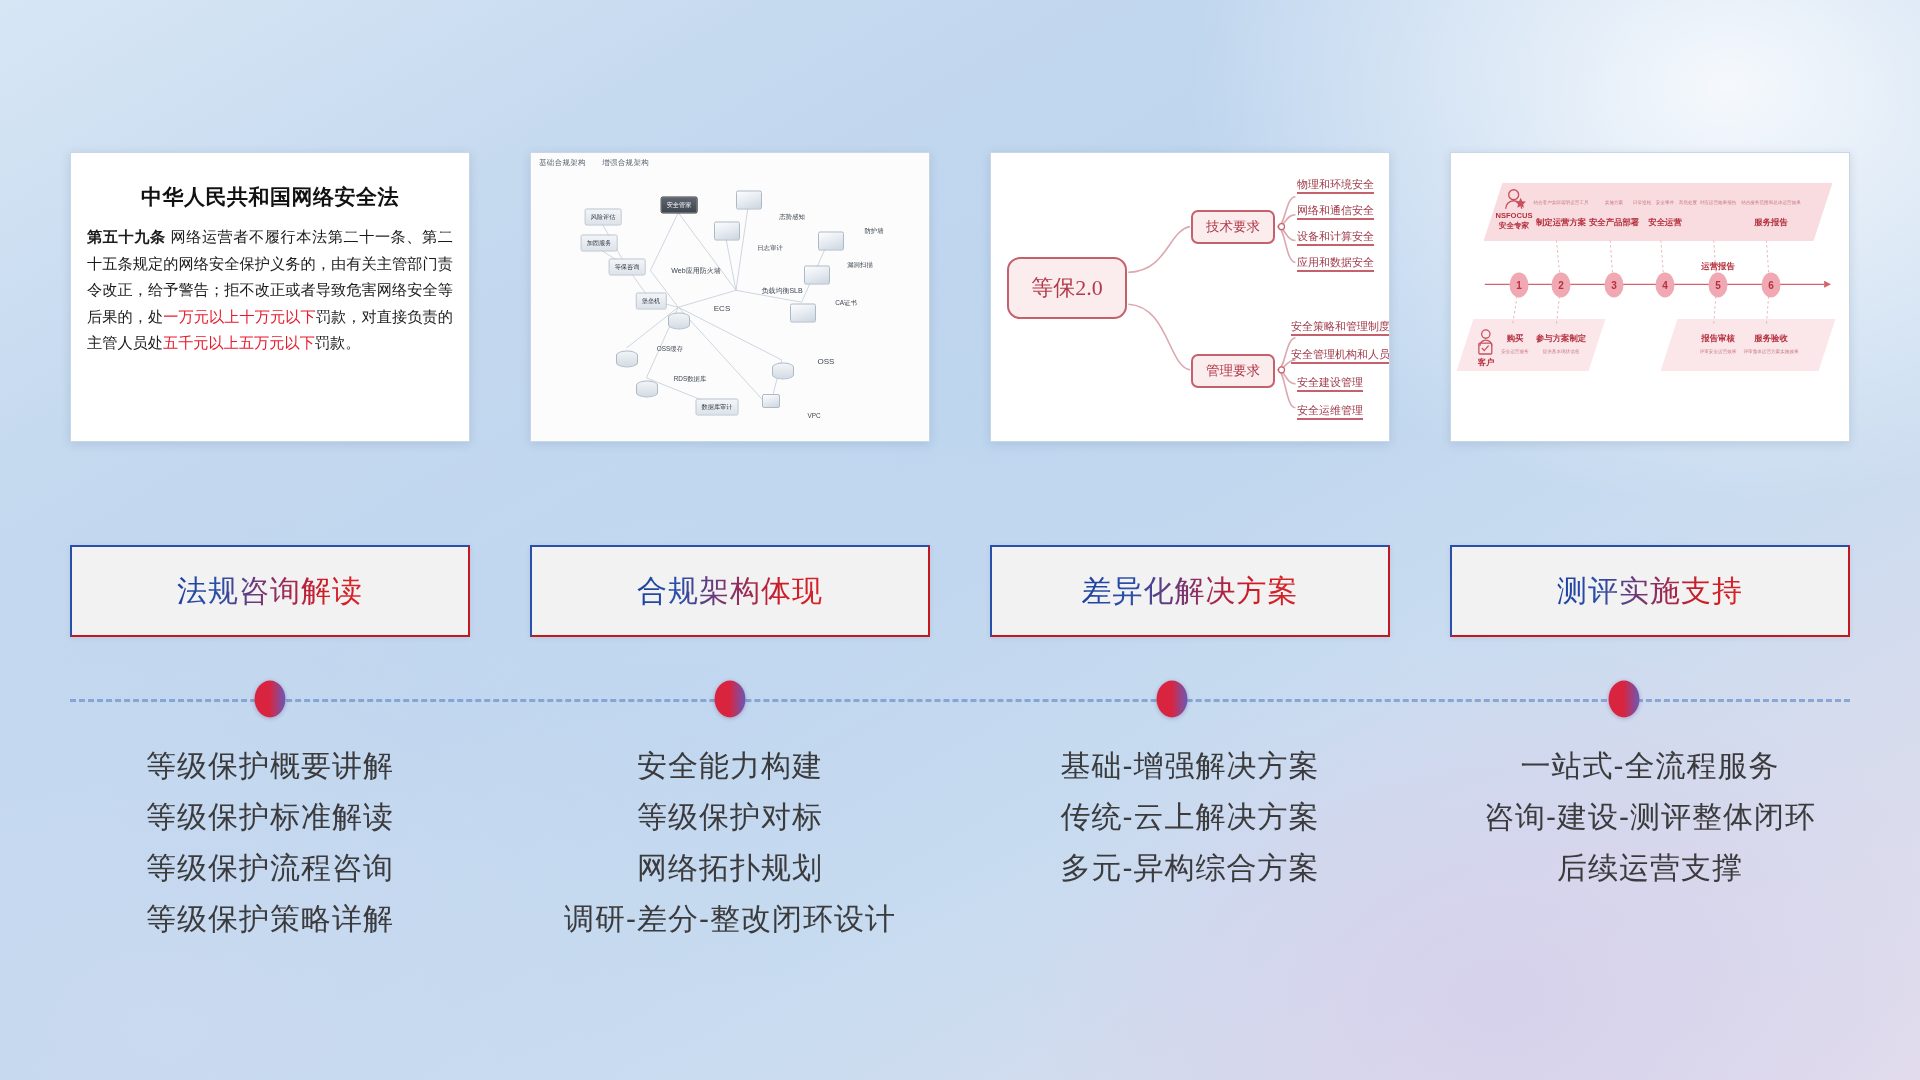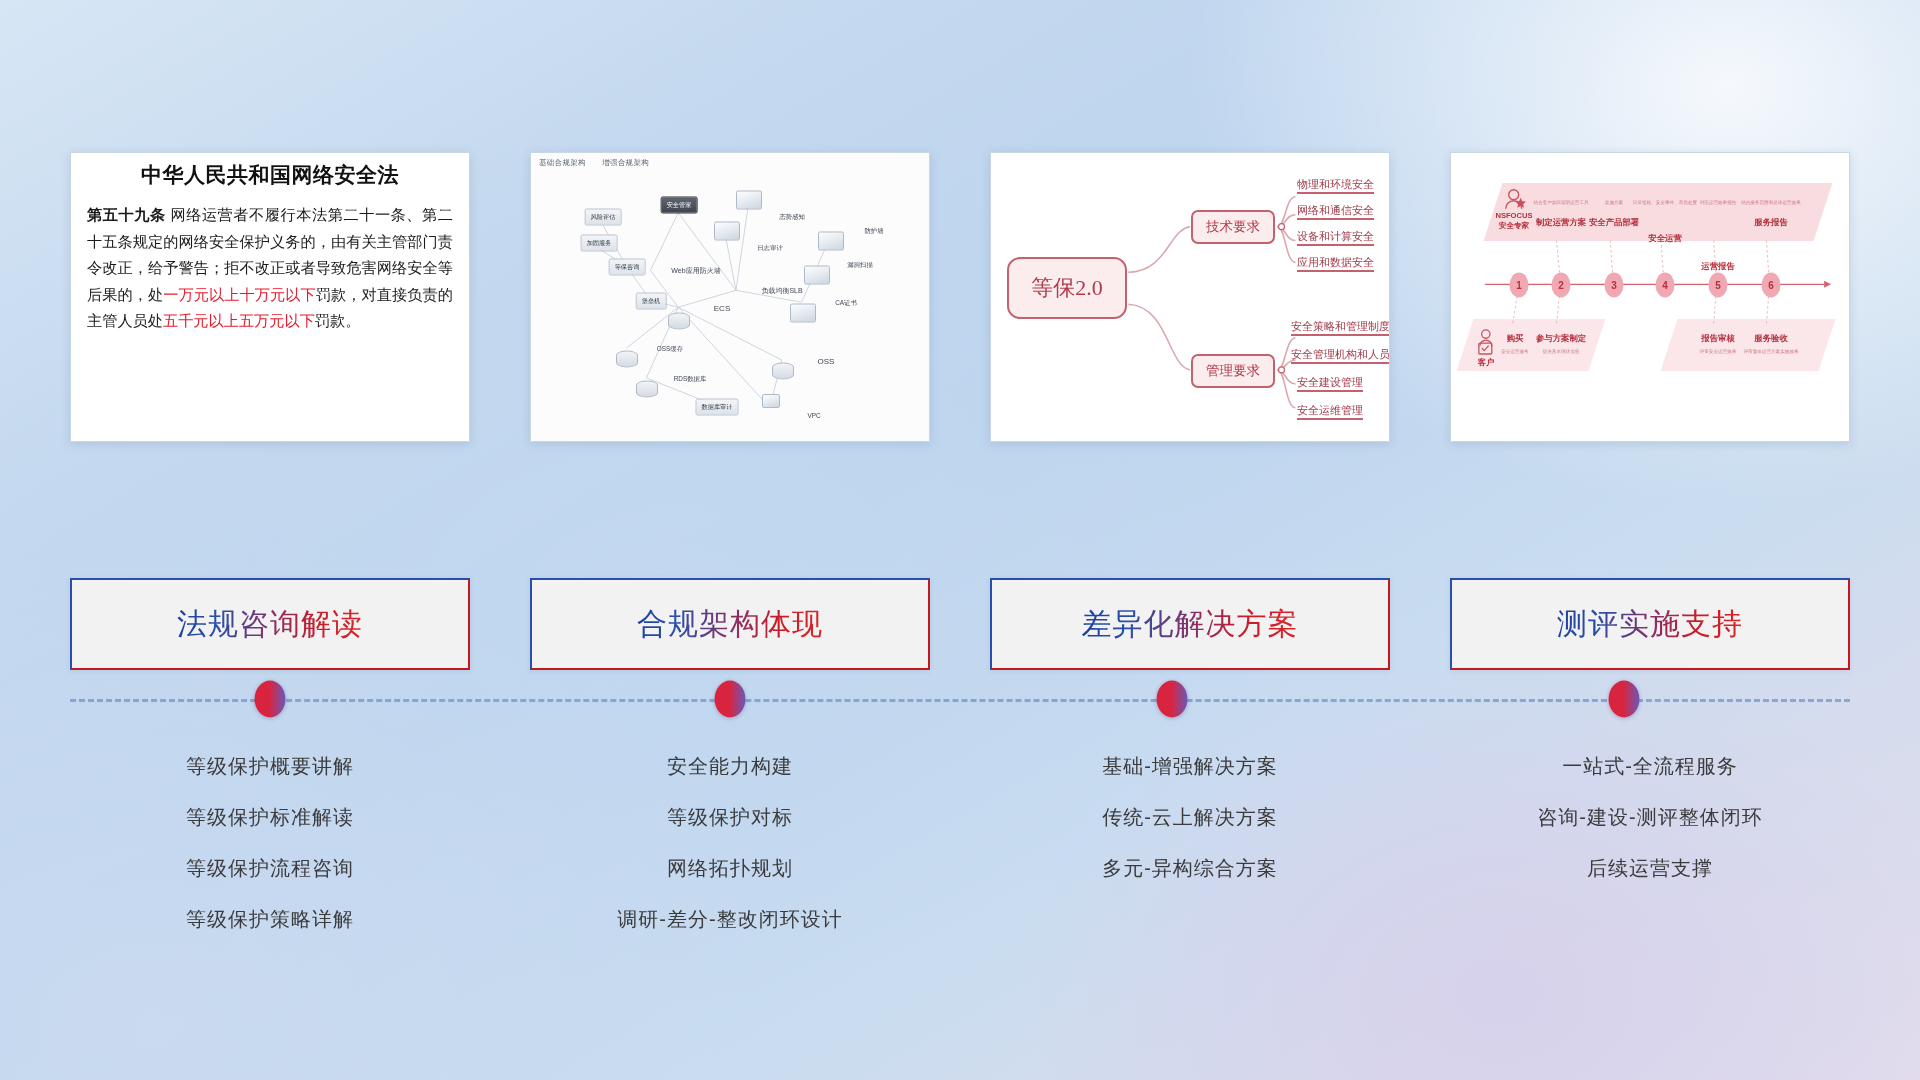--- a/index.html
+++ b/index.html
@@ -32,21 +32,21 @@
     position: relative;
     overflow: hidden;
   }
 
   
   .law-title {
     text-align: center;
     font-size: 21px;
     font-weight: bold;
     color: #111;
-    margin-top: 8px;
+    margin-top: 30px;
     letter-spacing: 0.5px;
   }
   .law-body {
     margin: 13px 16px 0 16px;
     font-size: 15.2px;
     line-height: 26.5px;
     color: #1b1b1b;
     text-align: justify;
   }
   .law-body p { margin-bottom: 6px; }
@@ -169,21 +169,21 @@
     display: flex; justify-content: center; gap: 60px;
   }
   .head-box {
     width: 400px; height: 92px;
     background: #f2f2f2;
     border-top: 2px solid #2a4fa8;
     border-left: 2px solid #2a4fa8;
     border-right: 2px solid #c4171e;
     border-bottom: 2px solid #c4171e;
     box-shadow: 0 1px 5px rgba(60,90,130,0.12);
-    display: flex; align-items: center; justify-content: center; margin-top: 33px;
+    display: flex; align-items: center; justify-content: center;
   }
   .head-text {
     font-size: 30px;
     font-weight: 500;
     letter-spacing: 1px;
     background: linear-gradient(95deg,#1c3f9e 0%, #2a4fa8 22%, #8b2e63 52%, #cf1b24 78%, #d8262c 100%);
     -webkit-background-clip: text;
     background-clip: text;
     color: transparent;
     -webkit-text-fill-color: transparent;
@@ -211,21 +211,21 @@
     position: absolute;
     top: 745px; left: 0; width: 1920px;
     display: flex; justify-content: center; gap: 60px;
   }
   .list-col {
     width: 400px;
     display: flex; flex-direction: column; align-items: center;
     gap: 9px;
   }
   .list-item {
-    font-size: 20px;
+    font-size: 30px;
     color: #3b3b3d;
     letter-spacing: 1px;
     white-space: nowrap;
     line-height: 42px;
   }
 </style>
 </head>
 <body>
 
 <div class="stage">
@@ -363,21 +363,21 @@
 
         <div class="nsf-txt nsf-main" style="left:63px; top:58px; font-size:7.6px;">NSFOCUS</div>
         <div class="nsf-txt nsf-main" style="left:63px; top:68px; font-size:7.6px;">安全专家</div>
         <div class="nsf-txt nsf-main" style="left:35px; top:204px;">客户</div>
 
         <div class="nsf-txt nsf-sub" style="left:110px; top:47px;">结合客户实际需明运营工具</div>
         <div class="nsf-txt nsf-main" style="left:110px; top:64px;">制定运营方案</div>
         <div class="nsf-txt nsf-sub" style="left:163px; top:47px;">实施方案</div>
         <div class="nsf-txt nsf-main" style="left:163px; top:64px;">安全产品部署</div>
         <div class="nsf-txt nsf-sub" style="left:214px; top:47px;">日常巡检、安全事件、高危处置</div>
-        <div class="nsf-txt nsf-main" style="left:214px; top:80px;">安全运营</div>
+        <div class="nsf-txt nsf-main" style="left:214px; top:64px;">安全运营</div>
         <div class="nsf-txt nsf-sub" style="left:267px; top:47px;">对应运营效果报告</div>
         <div class="nsf-txt nsf-main" style="left:267px; top:64px;margin-top:44px;">运营报告</div>
         <div class="nsf-txt nsf-sub" style="left:320px; top:47px;">结合服务范围和总体运营效果</div>
         <div class="nsf-txt nsf-main" style="left:320px; top:64px;">服务报告</div>
 
         <div class="nsf-txt nsf-main" style="left:64px; top:180px;">购买</div>
         <div class="nsf-txt nsf-sub" style="left:64px; top:196px;">安全运营服务</div>
         <div class="nsf-txt nsf-main" style="left:110px; top:180px;">参与方案制定</div>
         <div class="nsf-txt nsf-sub" style="left:110px; top:196px;">提供基本现状信息</div>
         <div class="nsf-txt nsf-main" style="left:267px; top:180px;">报告审核</div>

